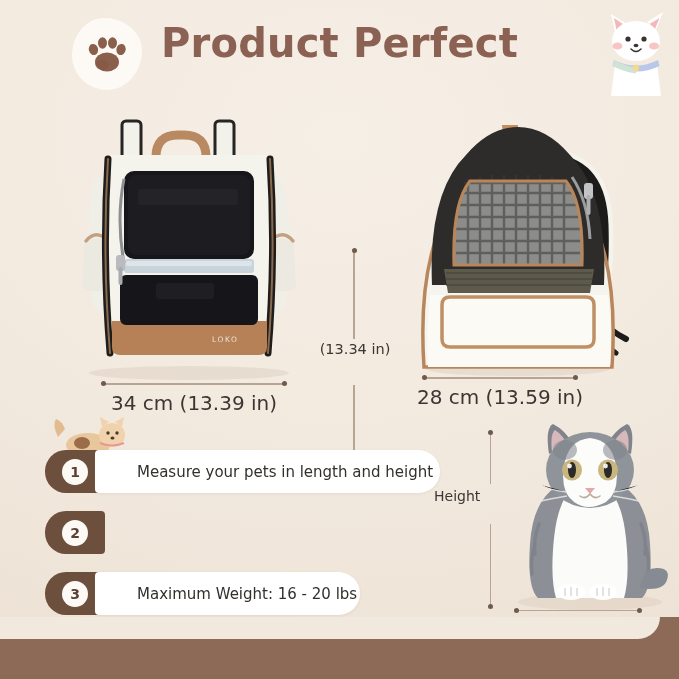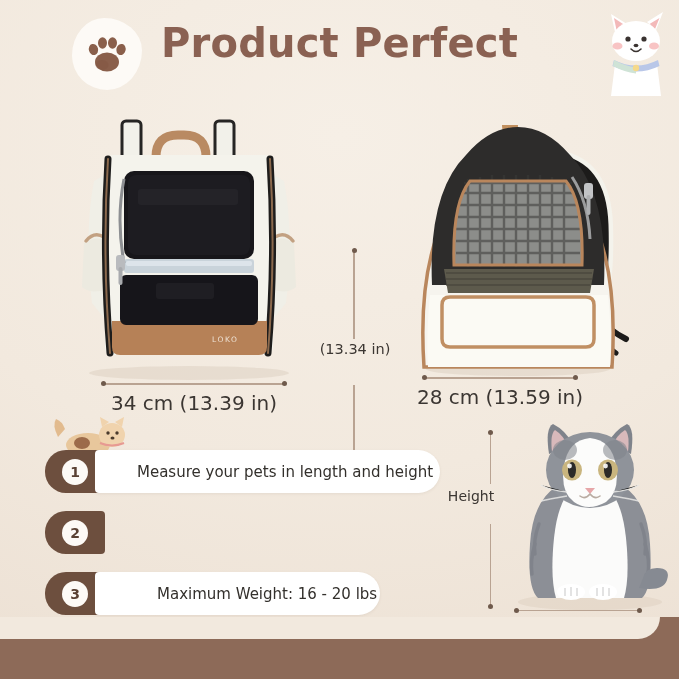--- a/index.html
+++ b/index.html
@@ -88,35 +88,35 @@
     background:#ffffff;border-radius:4px 22px 22px 4px;
     display:flex;align-items:center;
     box-shadow:0 1px 3px rgba(120,95,75,.10);
   }
   .row .txt{
     padding-left:42px;font-size:15px;color:#33302c;white-space:nowrap;
     font-family:"DejaVu Sans", sans-serif;
   }
   #row-1 .pill{width:345px;}
   #row-2 .pill{width:345px;}
-  #row-3 .pill{width:265px;padding-left:20px;}
+  #row-3 .pill{width:265px;}
 
   .sticker-dog{position:absolute;left:48px;top:415px;width:86px;height:52px;}
 
   
   .cat-panel{position:absolute;left:470px;top:420px;width:209px;height:230px;}
   .cat-img{position:absolute;left:35px;top:0px;width:170px;height:190px;}
   .cat-dim-v{position:absolute;left:20px;top:8px;width:2px;height:182px;}
   .cat-dim-v .ln{position:absolute;left:0;width:1.3px;background:#b9a392;}
   .cat-dim-v .ln.a{top:4px;height:52px;}
   .cat-dim-v .ln.b{top:96px;height:82px;}
   .cat-dim-v .d1{left:-1.8px;top:2px;}
   .cat-dim-v .d2{left:-1.8px;top:176px;}
   .cat-dim-v .lbl{
-    position:absolute;left:-56px;top:60px;width:74px;text-align:center;
+    position:absolute;left:-56px;top:60px;width:74px;
     font-size:14px;color:#3b3632;font-family:"DejaVu Sans", sans-serif;
   }
   .cat-dim-h{position:absolute;left:46px;top:190px;width:124px;height:2px;}
   .cat-dim-h .bar{position:absolute;left:0;right:0;top:0;height:1.3px;background:#b9a392;}
   .cat-dim-h .lbl{
     position:absolute;left:50%;transform:translateX(-50%);top:8px;white-space:nowrap;
     font-size:14px;color:#3b3632;font-family:"DejaVu Sans", sans-serif;
   }
 
   

